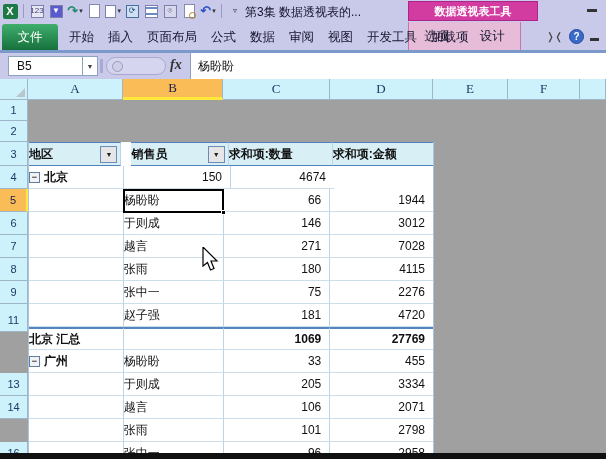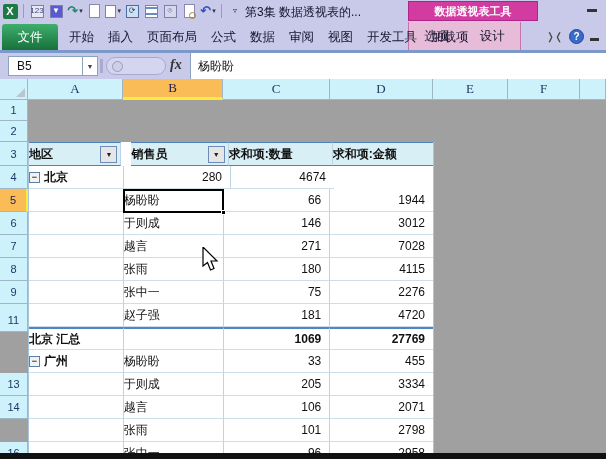--- a/index.html
+++ b/index.html
@@ -250,21 +250,21 @@
           </div>
           <div class="pcell txt" style="width: 103px;">
             <span>求和项:金额</span>
           </div>
         </div>
         <div class="prow " style="top: 24px; height: 23px;">
           <div class="pcell txt bold" style="width: 95px;">
             <span class="collapse-box">−</span>
             <span>北京</span>
           </div>
-          <div class="pcell num" style="width: 107px;">280</div>
+          <div class="pcell num" style="width: 107px;">150</div>
           <div class="pcell num" style="width: 103px;">4674</div>
         </div>
         <div class="prow " style="top: 47px; height: 23px;">
           <div class="pcell txt" style="width: 95px;"></div>
           <div class="pcell txt" style="width: 100px;">杨盼盼</div>
           <div class="pcell num" style="width: 107px;">66</div>
           <div class="pcell num" style="width: 103px;">1944</div>
         </div>
         <div class="prow " style="top: 70px; height: 23px;">
           <div class="pcell txt" style="width: 95px;"></div>

